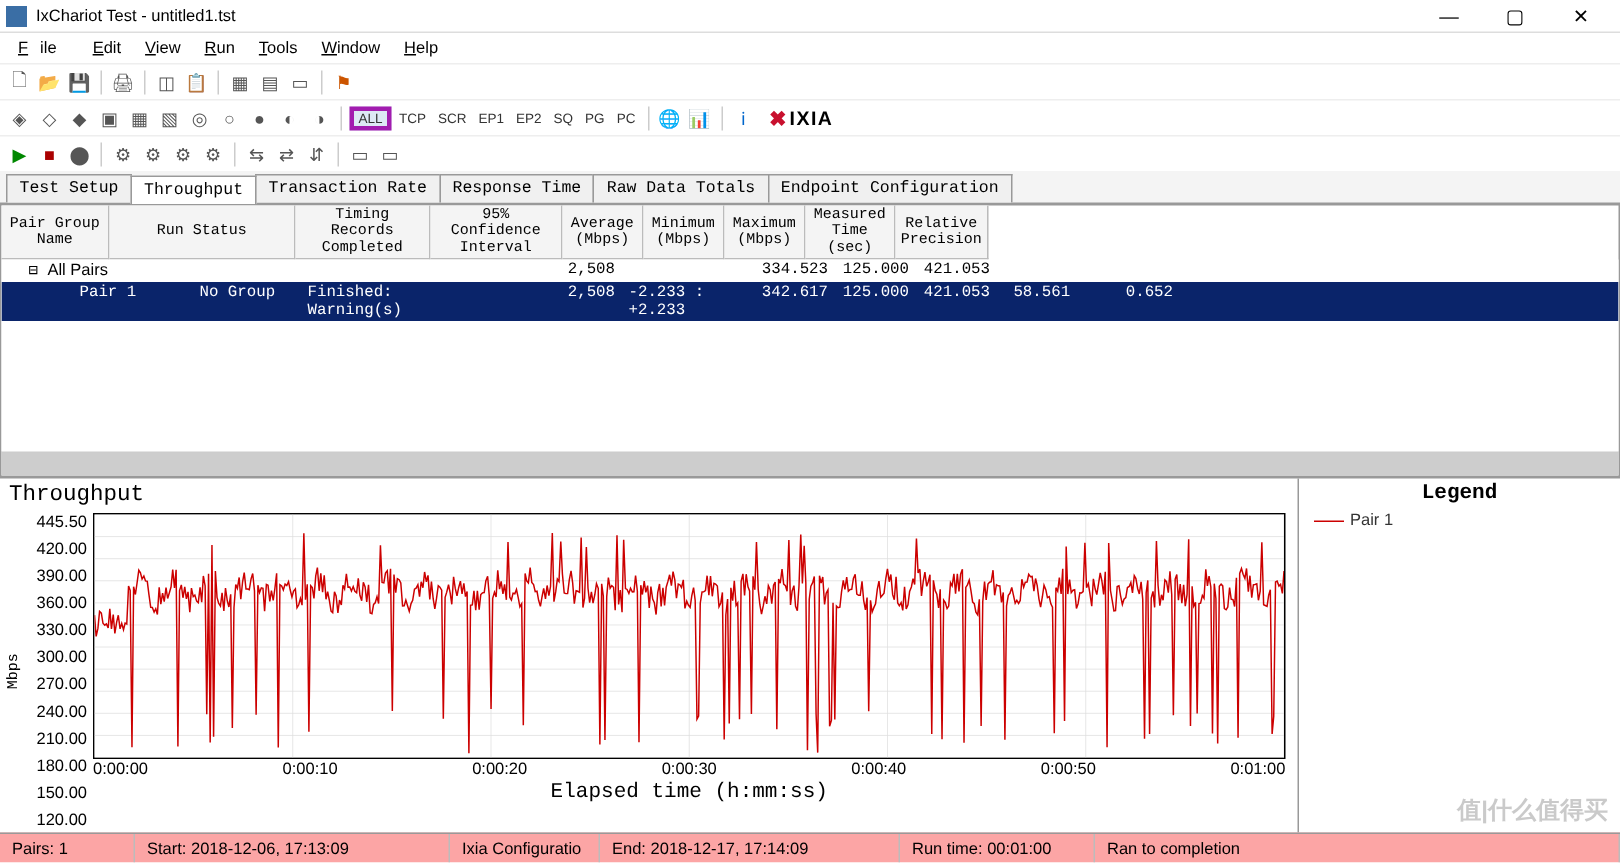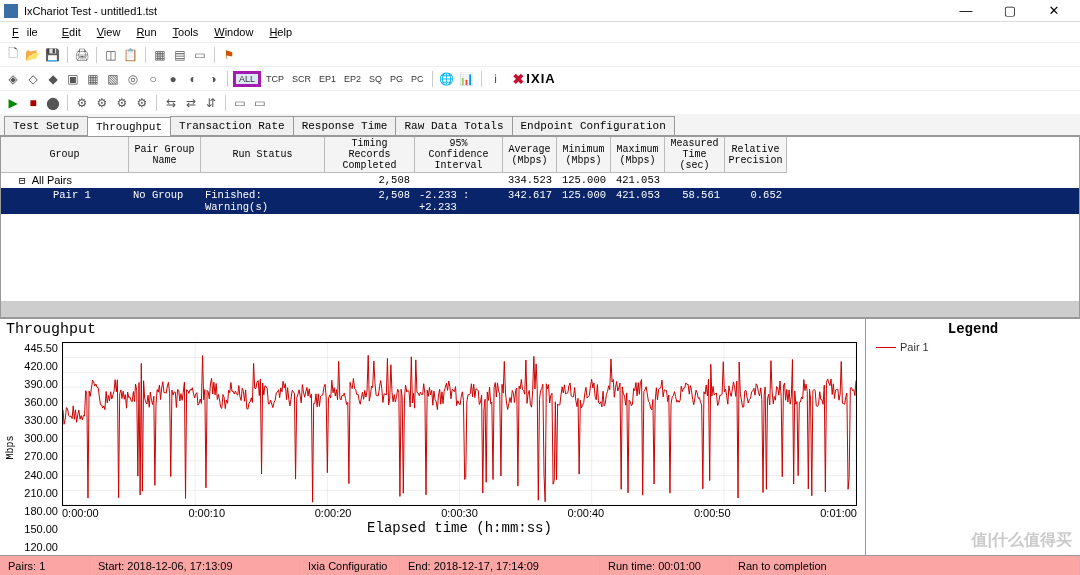--- a/index.html
+++ b/index.html
@@ -144,21 +144,20 @@
   <div class="tab">Test Setup</div>
   <div class="tab active">Throughput</div>
   <div class="tab">Transaction Rate</div>
   <div class="tab">Response Time</div>
   <div class="tab">Raw Data Totals</div>
   <div class="tab">Endpoint Configuration</div>
 </div>
 
 <div class="grid-wrap">
   <div class="grid-head">
-    <div class="c-group">Group</div>
     <div class="c-pgn">Pair Group Name</div>
     <div class="c-run">Run Status</div>
     <div class="c-tim">Timing Records Completed</div>
     <div class="c-ci">95% Confidence Interval</div>
     <div class="c-avg">Average (Mbps)</div>
     <div class="c-min">Minimum (Mbps)</div>
     <div class="c-max">Maximum (Mbps)</div>
     <div class="c-mt">Measured Time (sec)</div>
     <div class="c-rp">Relative Precision</div>
   </div>
@@ -177,21 +176,21 @@
     </div>
     <div class="grid-row sel">
       <div class="c-group" style="padding-left:52px">Pair 1</div>
       <div class="c-pgn">No Group</div>
       <div class="c-run">Finished: Warning(s)</div>
       <div class="c-tim" style="text-align:right">2,508</div>
       <div class="c-ci">-2.233 : +2.233</div>
       <div class="c-avg" style="text-align:right">342.617</div>
       <div class="c-min" style="text-align:right">125.000</div>
       <div class="c-max" style="text-align:right">421.053</div>
-      <div class="c-mt" style="text-align:right">58.561</div>
+      <div class="c-mt" style="text-align:center">58.561</div>
       <div class="c-rp" style="text-align:right">0.652</div>
     </div>
   </div>
   <div class="scroll-track">
       <div class="scroll-thumb" style="width:100%"></div>
     </div>
 </div>
 
 <div class="chart-area">
   <div class="chart-main">

